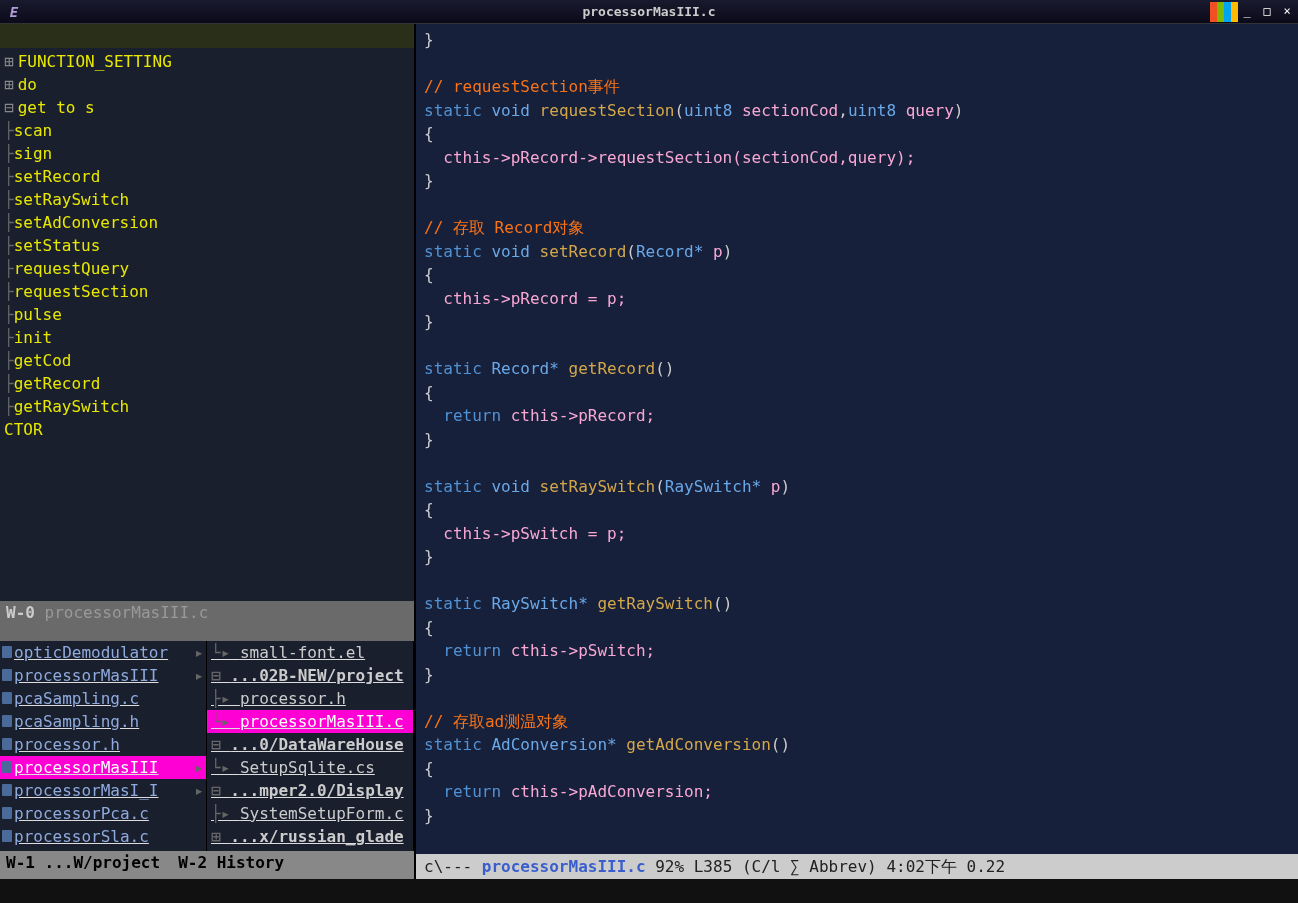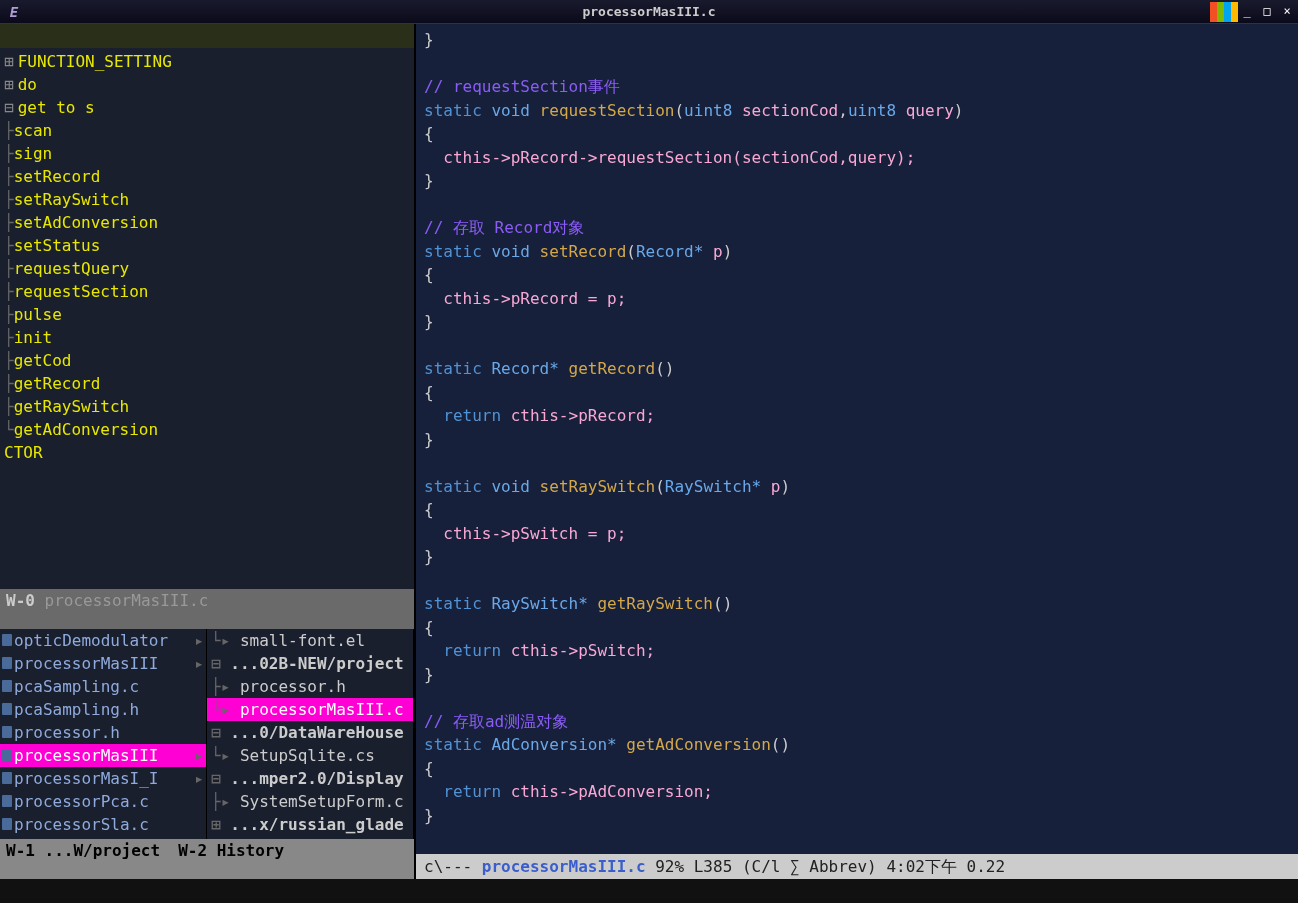--- a/index.html
+++ b/index.html
@@ -104,20 +104,21 @@
 .outline-modeline .dim { color: #999; font-weight: normal; }
 .bottom-panes {
   display: flex;
   height: 210px;
 }
 .file-pane {
   flex: 1;
   background: #1a1f2e;
   overflow: hidden;
   border-right: 1px solid #000;
+  text-decoration: underline;
 }
 .file-item {
   color: #8faadc;
   line-height: 23px;
   white-space: nowrap;
   padding-left: 14px;
   position: relative;
 }
 .file-item::before {
   content: "";
@@ -140,21 +141,21 @@
   padding-left: 4px;
   color: #ccc;
 }
 .hist-item .branch { color: #666; }
 .hist-item.sel { background: #ff00d4; color: #fff; }
 .hist-item.bold { font-weight: bold; }
 .bottom-modeline {
   background: #888;
   color: #000;
   padding: 0 6px;
-  height: 40px;
+  height: 28px;
   line-height: 24px;
   font-weight: bold;
   display: flex;
 }
 .bottom-modeline .seg { margin-right: 18px; }
 .right-col {
   flex: 1;
   display: flex;
   flex-direction: column;
   background: #17203b;
@@ -164,21 +165,21 @@
   flex: 1;
   padding: 4px 8px;
   overflow: hidden;
   line-height: 23.5px;
   font-size: 16px;
 }
 .code-line { white-space: pre; }
 .kw { color: #5192d4; }
 .ty { color: #6aa8e8; }
 .fn { color: #d4a84a; }
-.cm { color: #8b5cf6; }
+.cm { color: #f97316; }
 .pn { color: #ccc; }
 .va { color: #f9a8d4; }
 .code-modeline {
   background: #ccc;
   color: #222;
   height: 25px;
   line-height: 25px;
   padding: 0 8px;
   font-weight: normal;
 }
@@ -220,21 +221,20 @@
         <div class="outline-item"><span class="tree-branch"> ├</span><span>setRaySwitch</span></div>
         <div class="outline-item"><span class="tree-branch"> ├</span><span>setAdConversion</span></div>
         <div class="outline-item"><span class="tree-branch"> ├</span><span>setStatus</span></div>
         <div class="outline-item"><span class="tree-branch"> ├</span><span>requestQuery</span></div>
         <div class="outline-item"><span class="tree-branch"> ├</span><span>requestSection</span></div>
         <div class="outline-item"><span class="tree-branch"> ├</span><span>pulse</span></div>
         <div class="outline-item"><span class="tree-branch"> ├</span><span>init</span></div>
         <div class="outline-item"><span class="tree-branch"> ├</span><span>getCod</span></div>
         <div class="outline-item"><span class="tree-branch"> ├</span><span>getRecord</span></div>
         <div class="outline-item"><span class="tree-branch"> ├</span><span>getRaySwitch</span></div>
-        <div class="outline-item"><span class="tree-branch"> └</span><span>getAdConversion</span></div>
         <div class="outline-item"><span>CTOR</span></div>
       </div>
     <div class="outline-modeline">
       <span>W-0</span>
       <span class="dim"> </span><span class="dim">processorMasIII.c</span>
     </div>
     <div class="bottom-panes">
       <div class="file-pane" id="files-left">
           <div class="file-item"><span>opticDemodulator</span><span class="arrow">▸</span></div>
           <div class="file-item"><span>processorMasIII</span><span class="arrow">▸</span></div>

